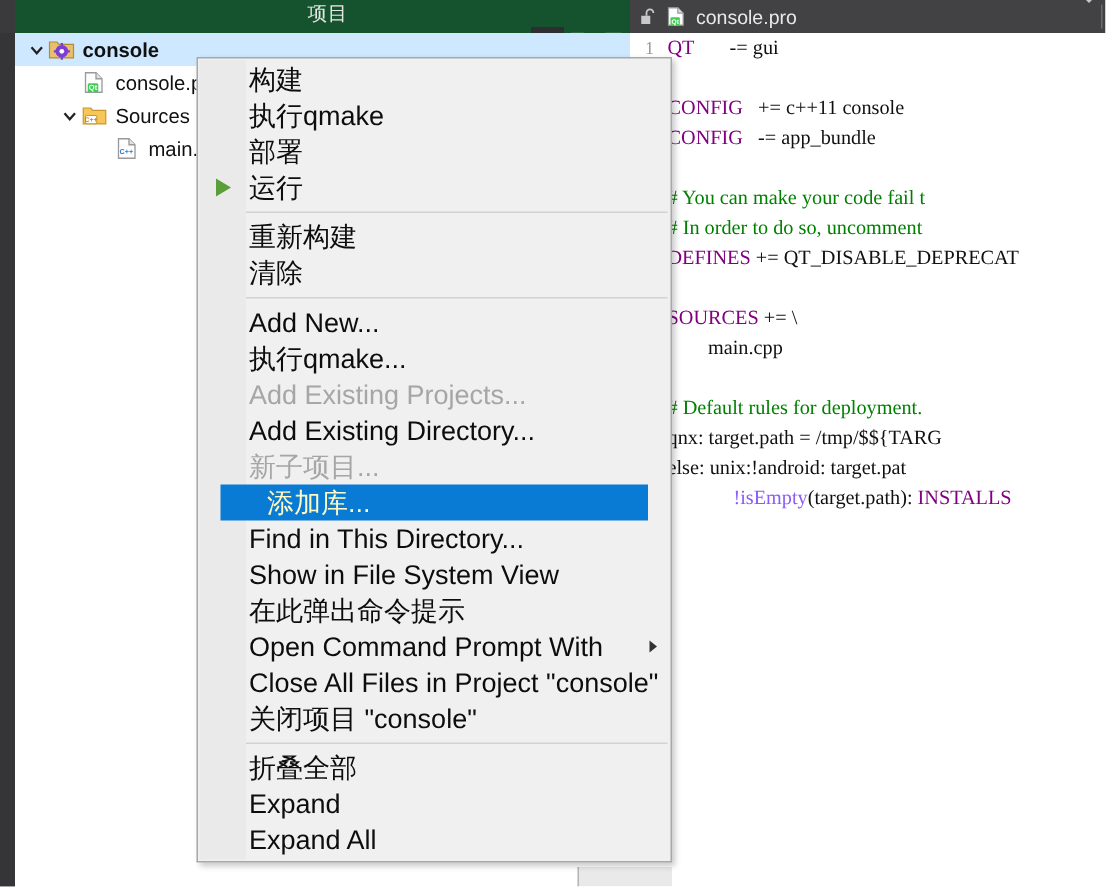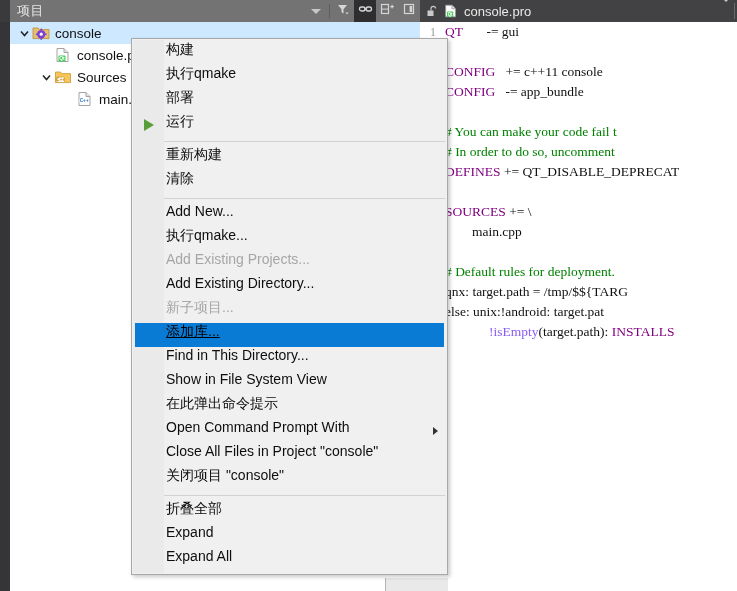--- a/index.html
+++ b/index.html
@@ -30,22 +30,22 @@
 
   
   .left-panel {
     position: absolute; left: 10px; top: 0;
     width: 410px; height: 591px;
     background: #ffffff;
   }
   .panel-header {
     position: absolute; left: 0; top: 0;
     width: 410px; height: 22px;
-    background: #737373;
-    display: flex; align-items: center;
+    background: #14532d;
+    display: flex; align-items: center; flex-direction: column;
   }
   .panel-title {
     color: #e6e6e6;
     font-size: 13px;
     padding-left: 7px;
     letter-spacing: 0.5px;
     white-space: nowrap;
   }
   .hdr-tools {
     margin-left: auto;
@@ -68,21 +68,21 @@
 
   
   .tree { position: absolute; left: 0; top: 22px; width: 410px; }
   .tree-row {
     height: 22px;
     display: flex; align-items: center;
     font-size: 13.5px; color: #101010;
     white-space: nowrap;
   }
   .tree-row.selected { background: #cde8ff; }
-  .tree-row.bold { font-weight: normal; }
+  .tree-row.bold { font-weight: bold; }
   .twisty {
     width: 16px; display: flex; align-items: center; justify-content: center;
     flex: 0 0 16px;
   }
   .twisty svg { display: block; }
   .tree-icon {
     width: 18px; height: 16px; flex: 0 0 18px;
     position: relative; margin-right: 5px;
   }
   .tree-label { overflow: hidden; }
@@ -149,29 +149,29 @@
   }
   .ctx-gutter {
     position: absolute; left: 1px; top: 1px;
     width: 31px; height: calc(100% - 2px);
     background: #eaeaea;
     pointer-events: none;
   }
   .mi {
     position: relative;
     height: 24px;
-    display: flex; 
-    font-size: 14px;
+    display: flex; align-items: center;
+    font-size: 18px;
     color: #0d0d0d;
     padding-left: 34px;
     white-space: nowrap;
     z-index: 2;
   }
   .mi.disabled { color: #a6a6a6; }
-  .mi.highlight { background: #0a7bd4; color: #000000; margin: 0 3px; padding-left: 31px; text-decoration: underline; }
+  .mi.highlight { background: #0a7bd4; color: #fef9c3; margin: 0 15px; padding-left: 31px; }
   .mi .mi-glyph {
     position: absolute; left: 8px; top: 0;
     width: 18px; height: 24px;
     display: flex; align-items: center; justify-content: center;
   }
   .mi .submenu-arrow {
     position: absolute; right: 9px; top: 0;
     height: 24px; display: flex; align-items: center;
   }
   .ctx-sep {

